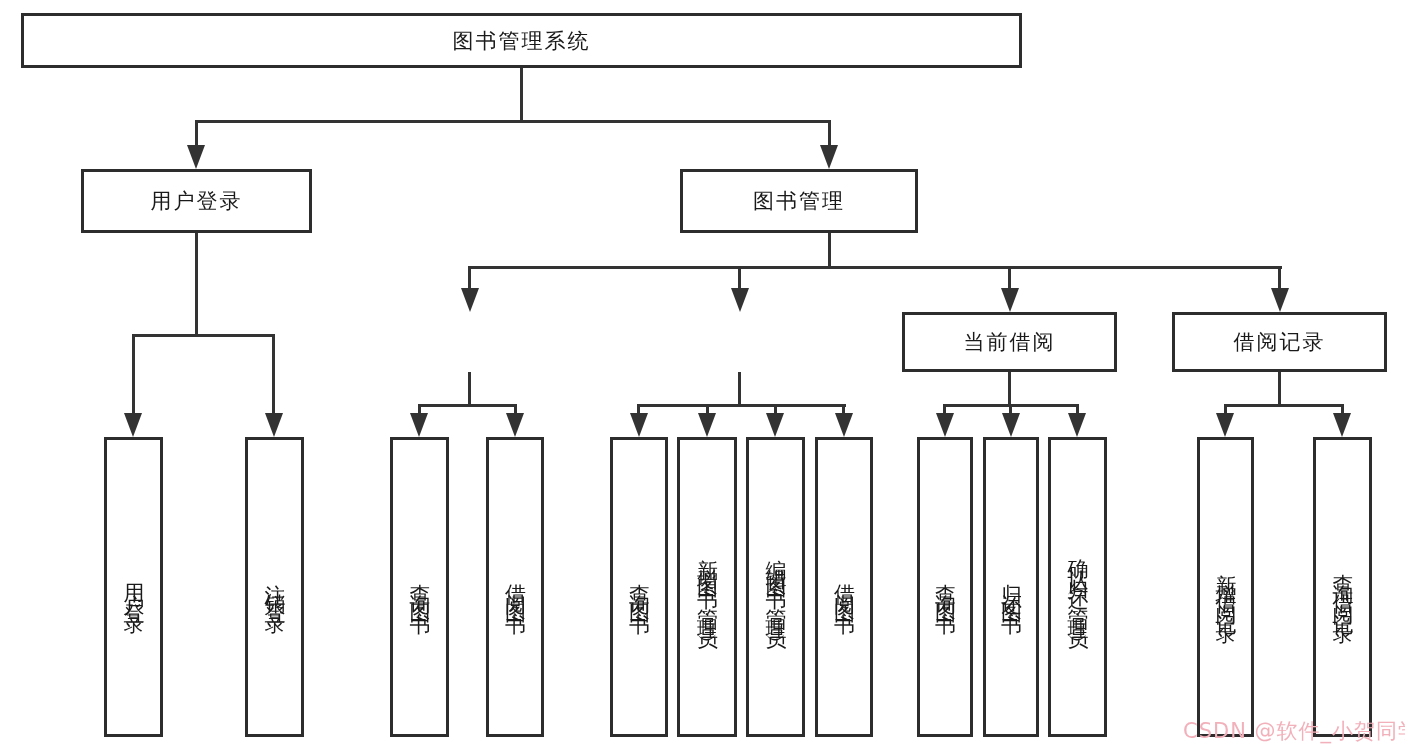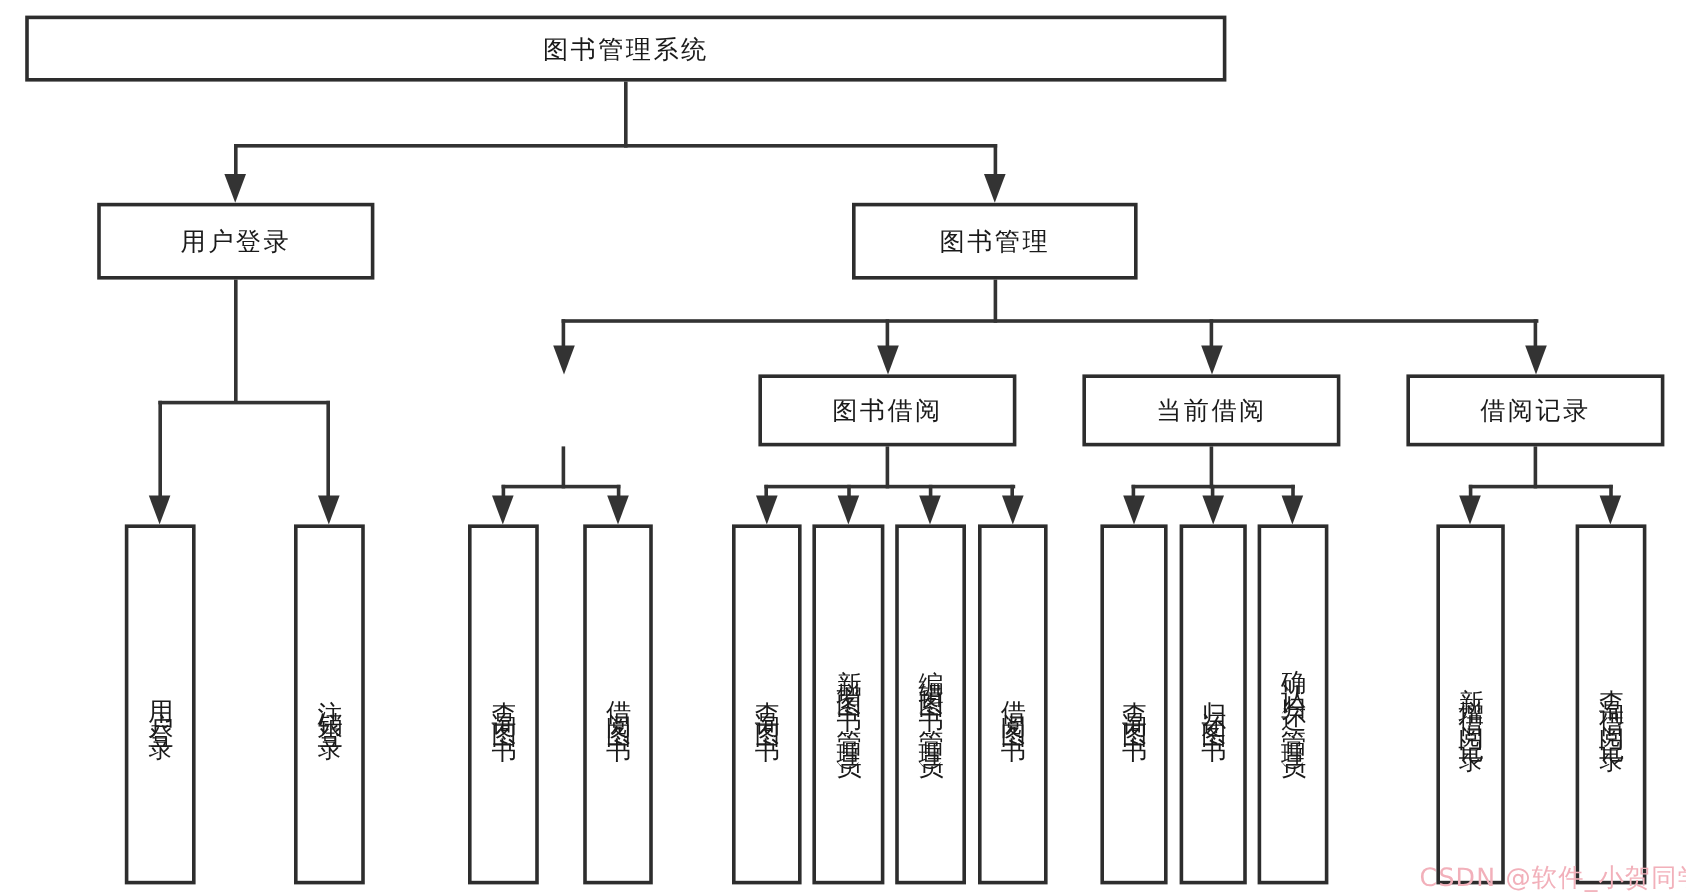--- a/index.html
+++ b/index.html
@@ -39,41 +39,40 @@
   <div class="box" style="left:21px;top:13px;width:1001px;height:55px;">图书管理系统</div>
 
   <div class="line" style="left:520px;top:68px;width:3px;height:55px;"></div>
   <div class="line" style="left:195px;top:120px;width:636px;height:3px;"></div>
   <div class="line" style="left:195px;top:120px;width:3px;height:28px;"></div>
   <div class="arr" style="left:187px;top:145px;"></div>
   <div class="line" style="left:828px;top:120px;width:3px;height:28px;"></div>
   <div class="arr" style="left:820px;top:145px;"></div>
 
   <div class="box" style="left:81px;top:169px;width:231px;height:64px;">用户登录</div>
-  <div class="box" style="left:710px;top:169px;width:238px;height:64px;">图书管理</div>
+  <div class="box" style="left:680px;top:169px;width:238px;height:64px;">图书管理</div>
 
   <div class="line" style="left:195px;top:233px;width:3px;height:103px;"></div>
   <div class="line" style="left:132px;top:334px;width:143px;height:3px;"></div>
   <div class="line" style="left:132px;top:334px;width:3px;height:82px;"></div>
   <div class="arr" style="left:124px;top:413px;"></div>
   <div class="line" style="left:272px;top:334px;width:3px;height:82px;"></div>
   <div class="arr" style="left:265px;top:413px;"></div>
 
   <div class="line" style="left:828px;top:233px;width:3px;height:36px;"></div>
   <div class="line" style="left:468px;top:266px;width:814px;height:3px;"></div>
   <div class="line" style="left:468px;top:266px;width:3px;height:26px;"></div>
   <div class="arr" style="left:461px;top:288px;"></div>
   <div class="line" style="left:738px;top:266px;width:3px;height:26px;"></div>
   <div class="arr" style="left:731px;top:288px;"></div>
   <div class="line" style="left:1008px;top:266px;width:3px;height:26px;"></div>
   <div class="arr" style="left:1001px;top:288px;"></div>
   <div class="line" style="left:1278px;top:266px;width:3px;height:26px;"></div>
   <div class="arr" style="left:1271px;top:288px;"></div>
 
-  <div class="box" style="left:632px;top:312px;width:215px;height:60px;">图书借阅</div>
   <div class="box" style="left:1172px;top:312px;width:215px;height:60px;">借阅记录</div>
   <div class="box" style="left:902px;top:312px;width:215px;height:60px;">当前借阅</div>
 
   <div class="line" style="left:468px;top:372px;width:3px;height:35px;"></div>
   <div class="line" style="left:418px;top:404px;width:99px;height:3px;"></div>
   <div class="line" style="left:418px;top:404px;width:3px;height:13px;"></div>
   <div class="arr" style="left:410px;top:413px;"></div>
   <div class="line" style="left:514px;top:404px;width:3px;height:13px;"></div>
   <div class="arr" style="left:506px;top:413px;"></div>
 

